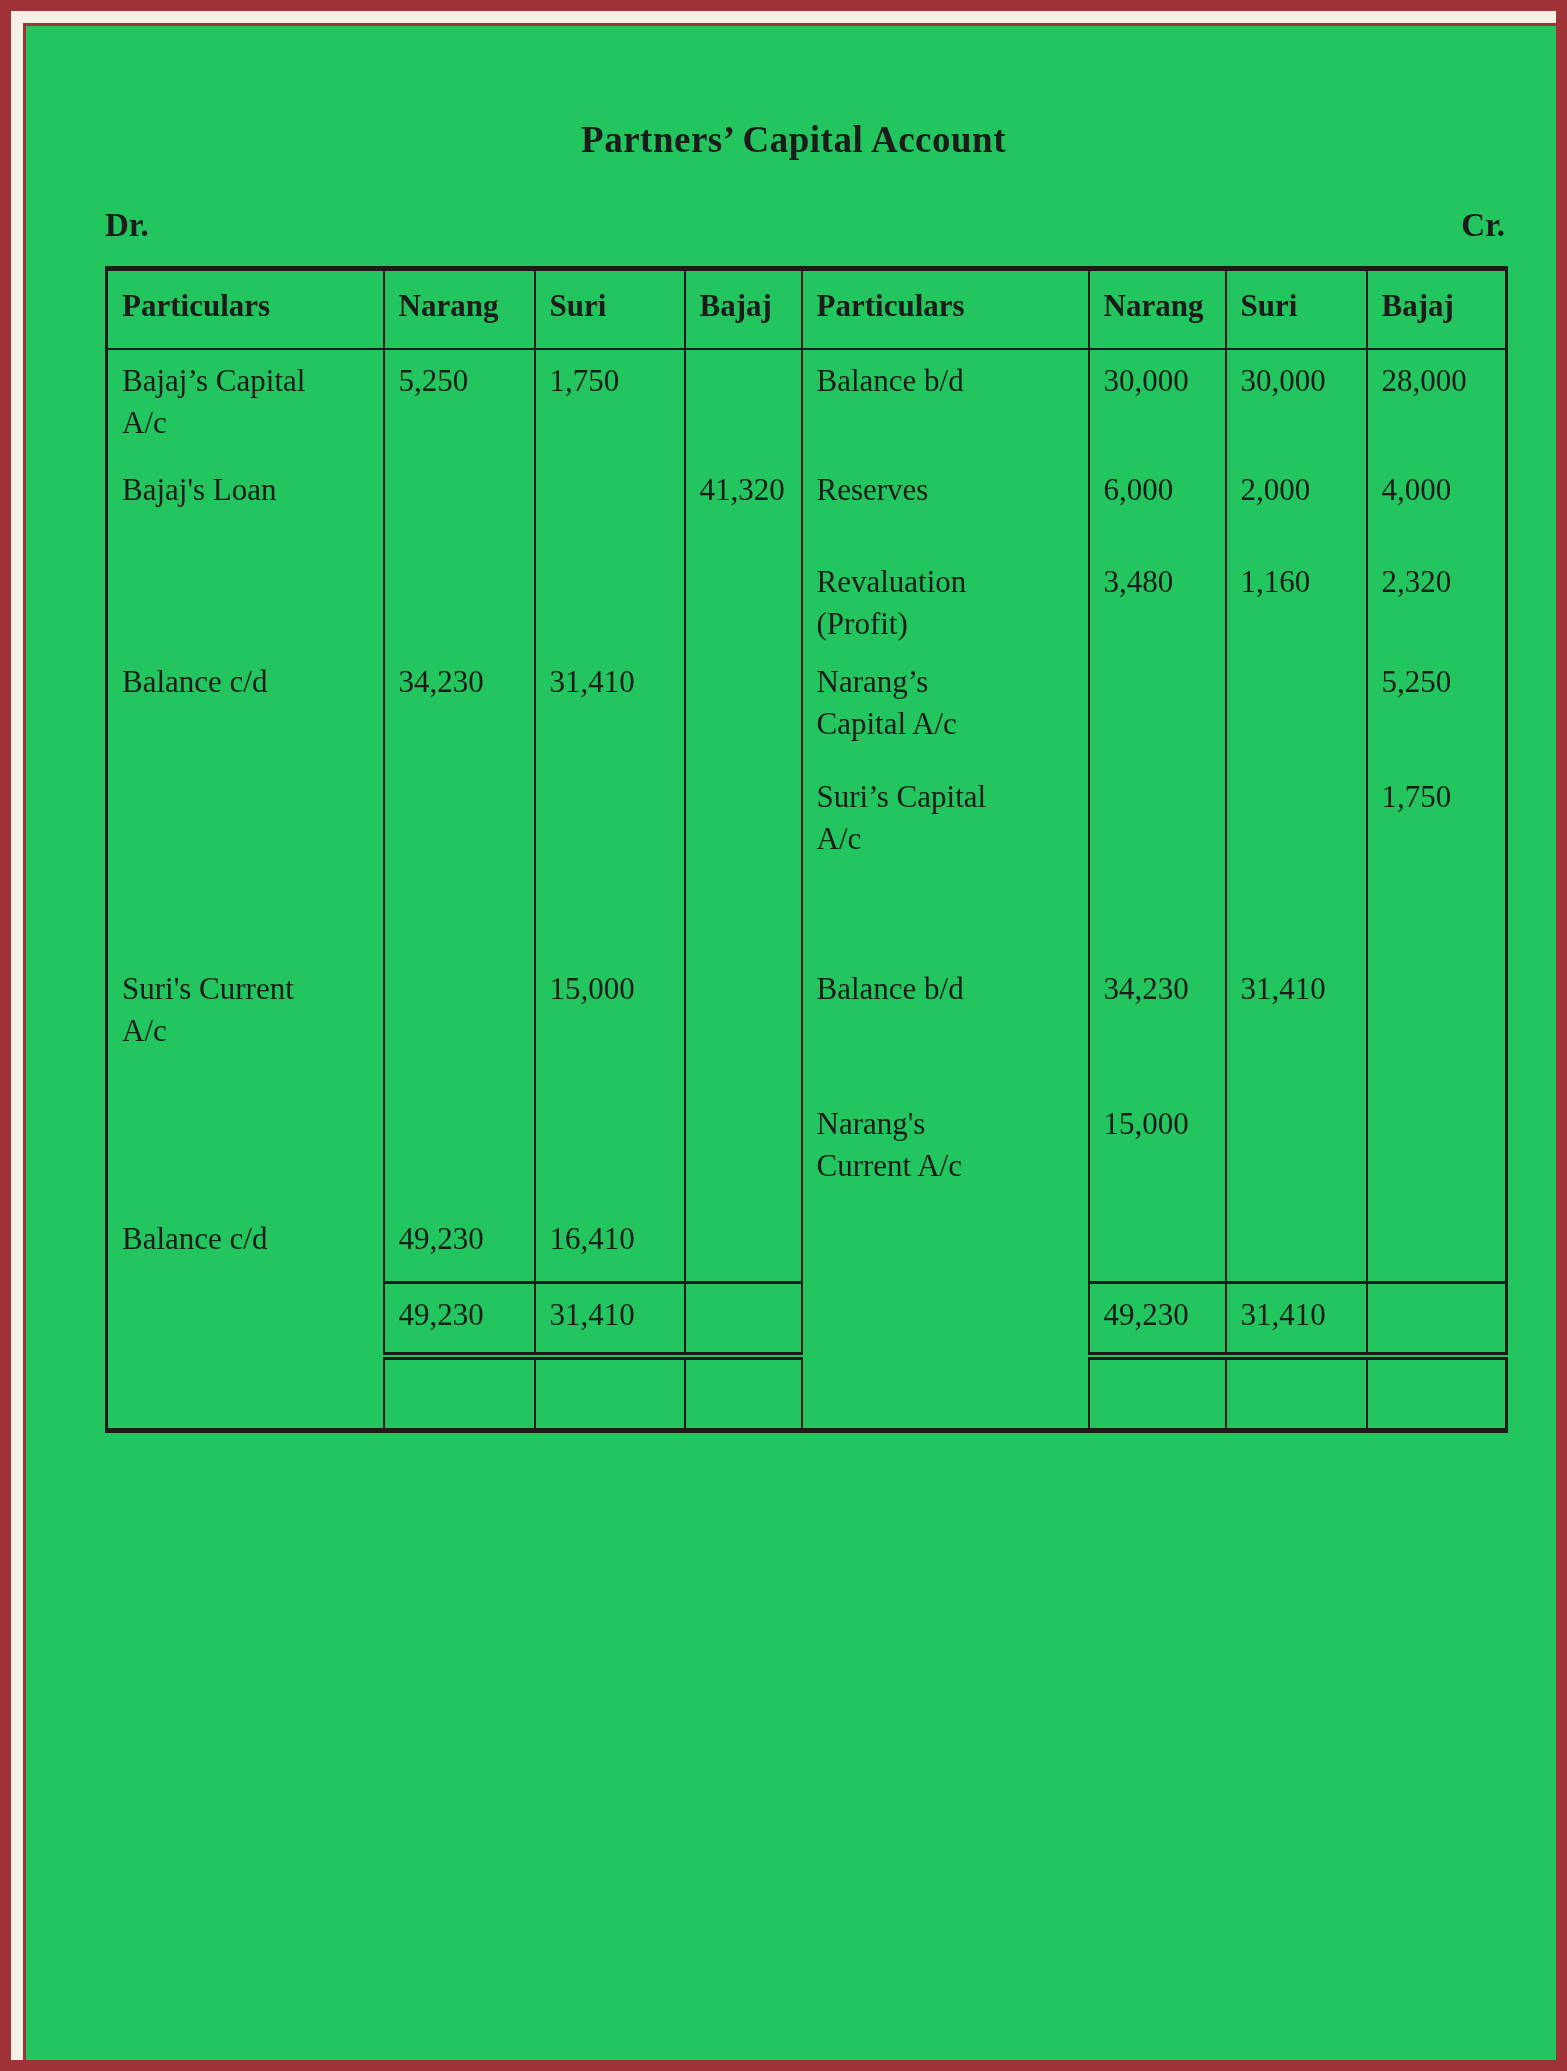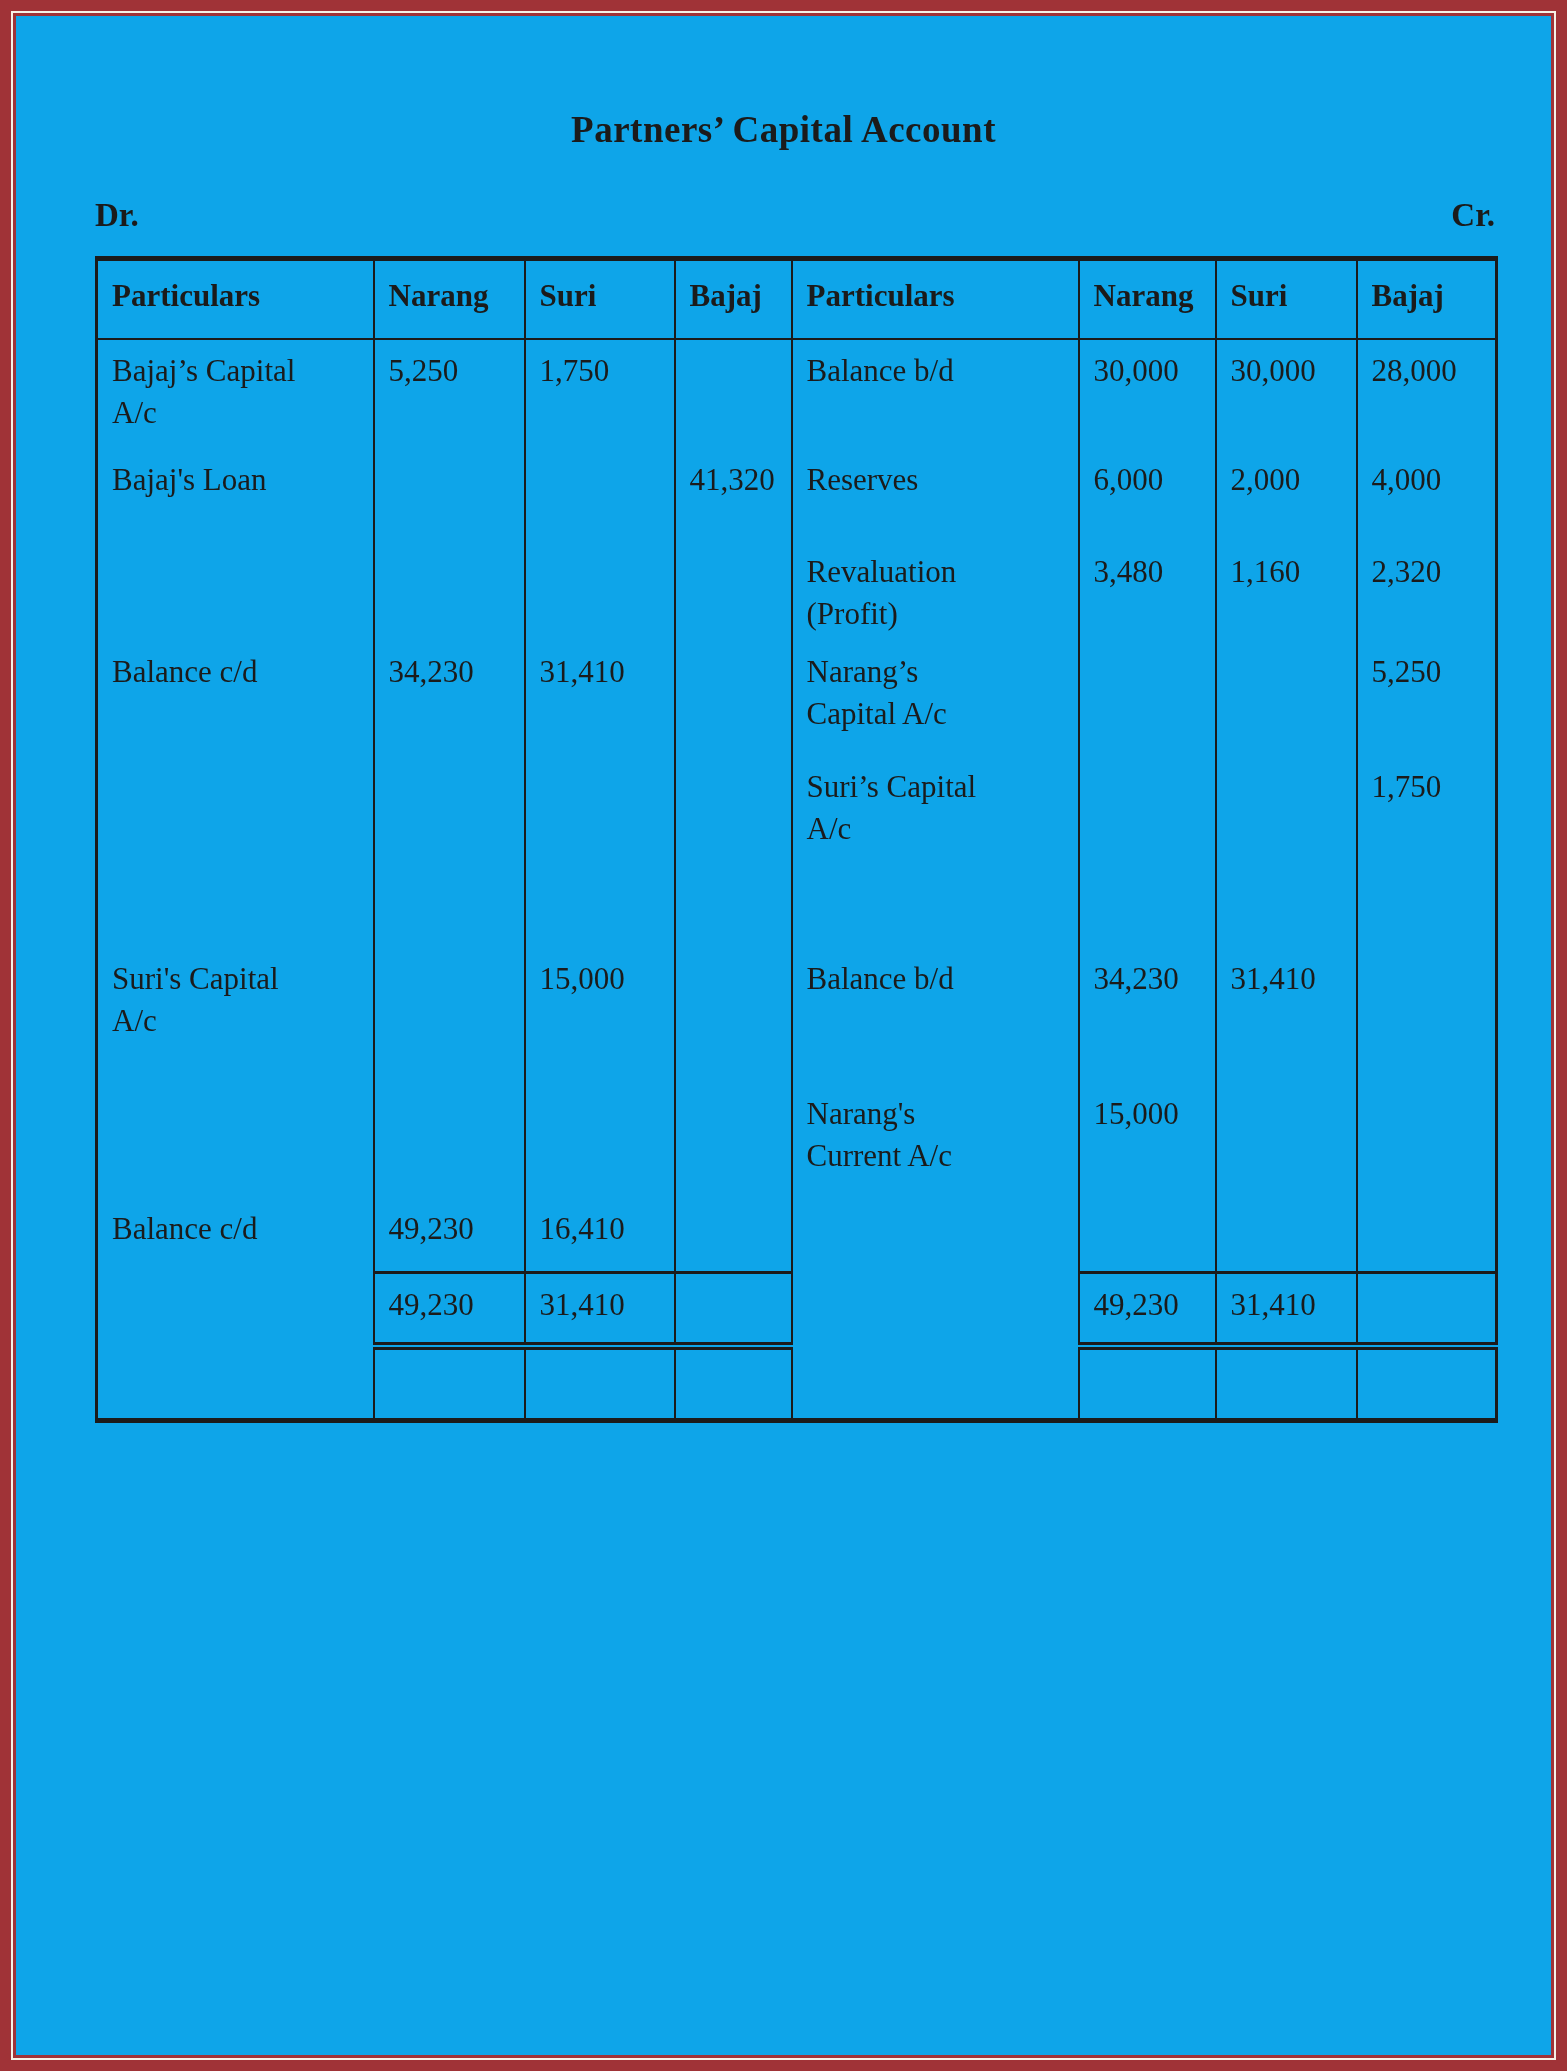--- a/index.html
+++ b/index.html
@@ -10,23 +10,23 @@
     position: relative;
     width: 1567px;
     height: 2071px;
     border: 11px solid #a03337;
     background: #f6f1e6; 
     overflow: hidden;
   }
   .page-inner {
     width: calc(100% - 4px);
     height: calc(100% - 4px);
-    margin: 2px;
+    margin: 12px;
     border: 3px solid #a03337;
-    background: #0ea5e9;
+    background: #22c55e;
   }
 
   .doc-title {
     margin-top: 92px;
     text-align: center;
     font-size: 37px;
     font-weight: bold;
     letter-spacing: 0.5px;
   }
 
@@ -165,21 +165,21 @@
           <td></td>
           <td></td>
           <td></td>
           <td></td>
           <td></td>
           <td></td>
           <td></td>
           <td></td>
         </tr>
         <tr style="height:135px">
-          <td>Suri's Capital
+          <td>Suri's Current
 A/c</td>
           <td></td>
           <td>15,000</td>
           <td></td>
           <td>Balance b/d</td>
           <td>34,230</td>
           <td>31,410</td>
           <td></td>
         </tr>
         <tr style="height:115px">

